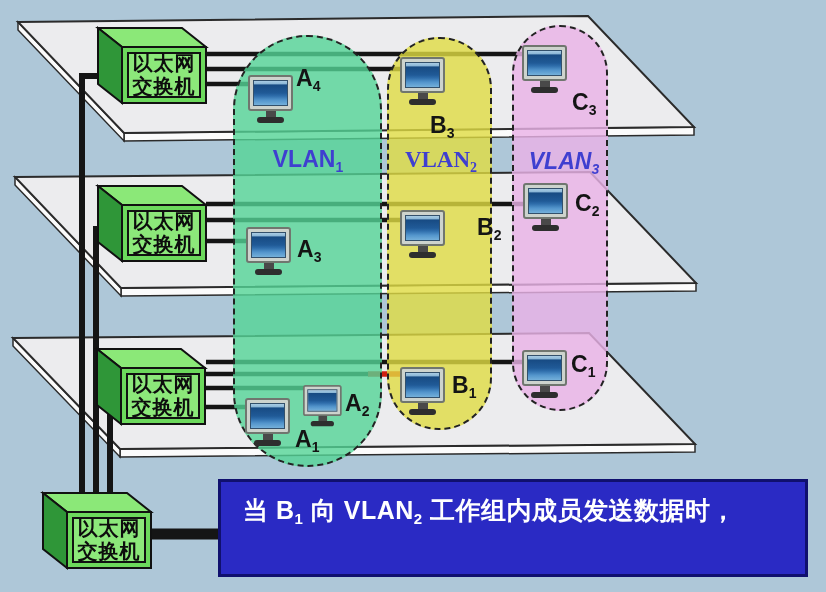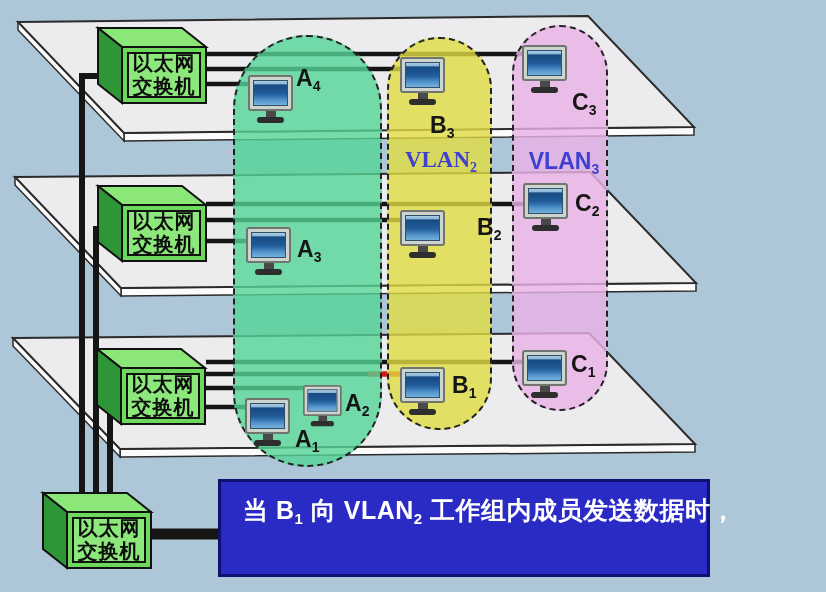--- a/index.html
+++ b/index.html
@@ -83,21 +83,21 @@
     letter-spacing:1px;white-space:nowrap;
   }
   .sw1{left:122px;top:47px;}
   .sw2{left:122px;top:205px;}
   .sw3{left:121px;top:368px;}
   .sw4{left:67px;top:512px;}
 
   
   .caption{
     position:absolute;z-index:5;
-    left:218px;top:479px;width:492px;height:98px;
+    left:218px;top:479px;width:590px;height:98px;
     box-sizing:border-box;
     border:3px solid #c2410c;
     padding:8px 0 4px 22px;
   }
   .caption-line{
     display:block;font-size:25px;font-weight:bold;line-height:41px;
     white-space:nowrap;letter-spacing:0.5px;
   }
   .caption-line sub{font-size:15px;vertical-align:-5px;font-weight:bold;}
 </style>
@@ -250,22 +250,23 @@
   <div class="node-label lbl-B3">B<sub>3</sub></div>
   <div class="node-label lbl-C3">C<sub>3</sub></div>
   <div class="node-label lbl-A3">A<sub>3</sub></div>
   <div class="node-label lbl-B2">B<sub>2</sub></div>
   <div class="node-label lbl-C2">C<sub>2</sub></div>
   <div class="node-label lbl-A1">A<sub>1</sub></div>
   <div class="node-label lbl-A2">A<sub>2</sub></div>
   <div class="node-label lbl-B1">B<sub>1</sub></div>
   <div class="node-label lbl-C1">C<sub>1</sub></div>
 
+  <div class="vlan-label v1" style="color: rgb(63, 63, 208);">VLAN<sub>1</sub></div>
   <div class="vlan-label v2" style="color: rgb(63, 63, 208);">VLAN<sub>2</sub></div>
-  <div class="vlan-label v3" style="color: rgb(63, 63, 208);">VLAN<sub>3</sub></div>
+  <div class="vlan-label v3" style="color: rgb(63, 63, 208); font-style: italic;">VLAN<sub>3</sub></div>
 
   <div class="switch-label sw1">
     <span>以太网</span>
     <span>交换机</span>
   </div>
   <div class="switch-label sw2">
     <span>以太网</span>
     <span>交换机</span>
   </div>
   <div class="switch-label sw3">

